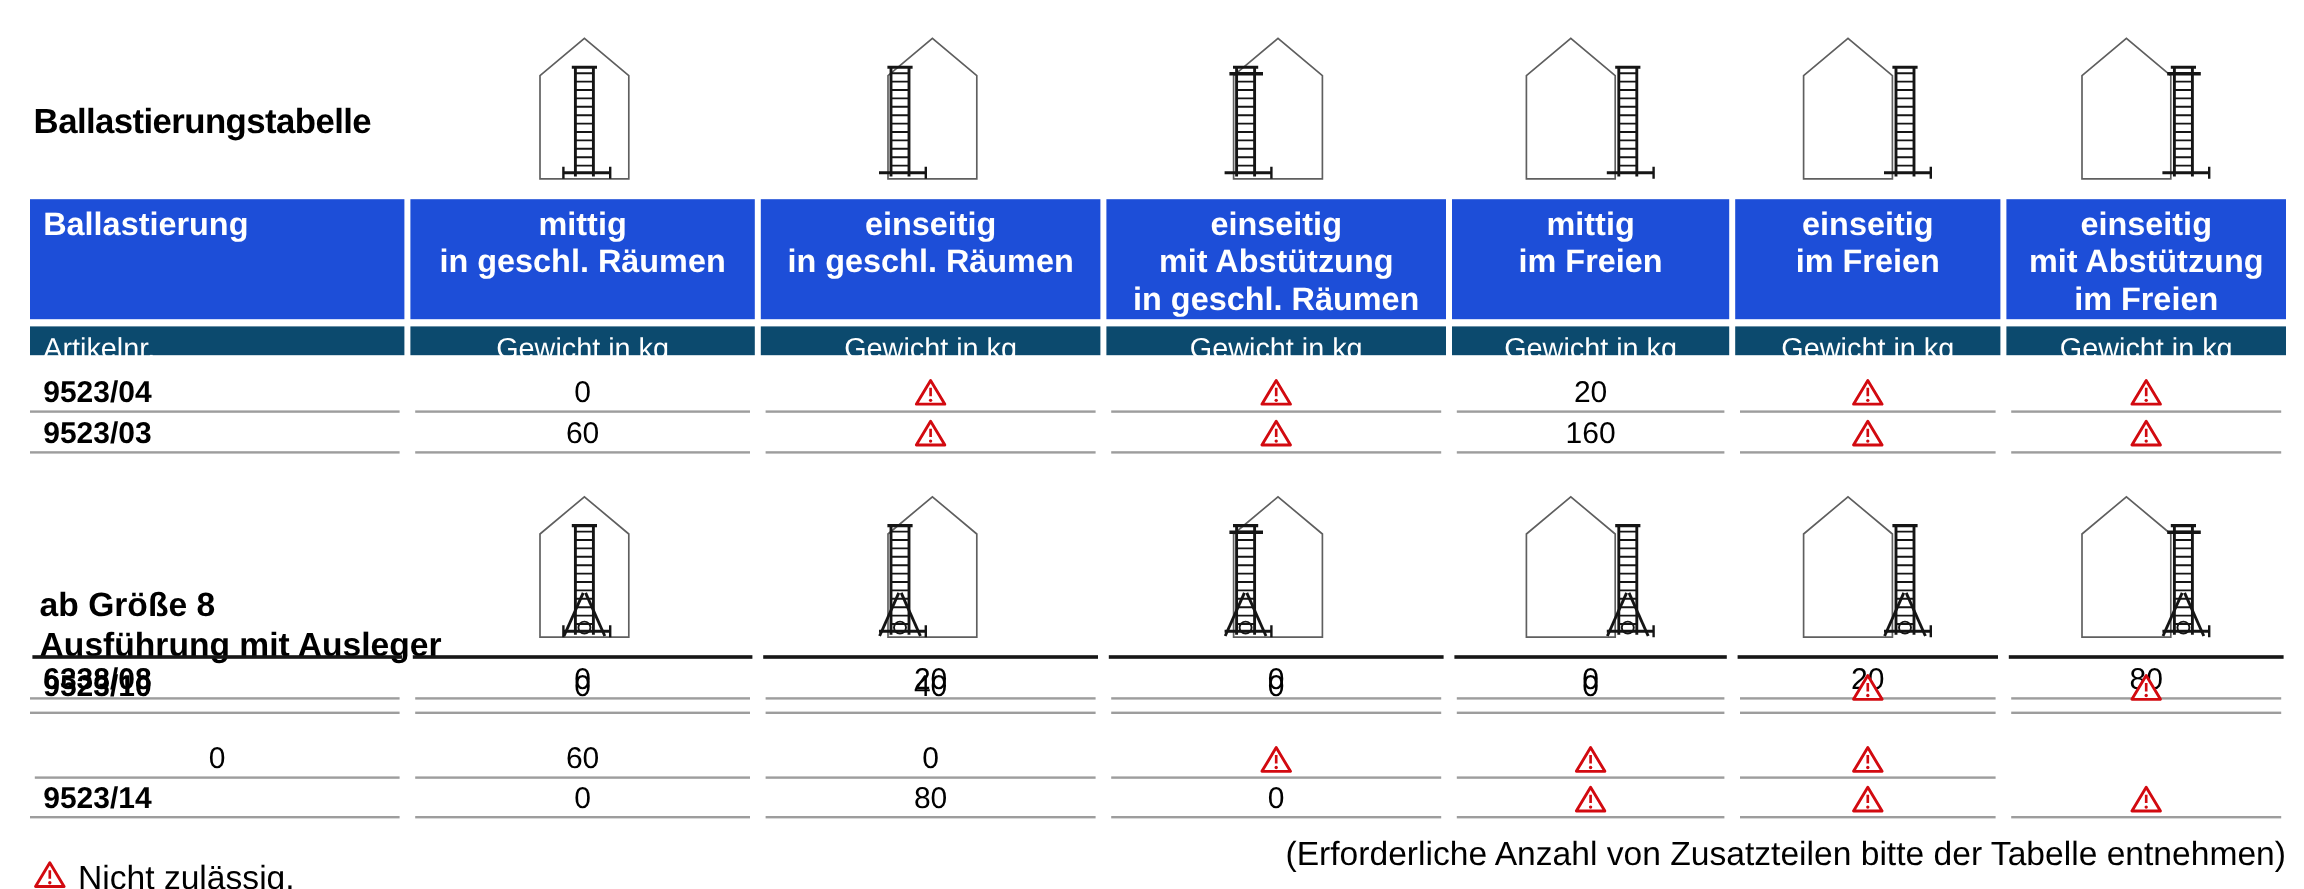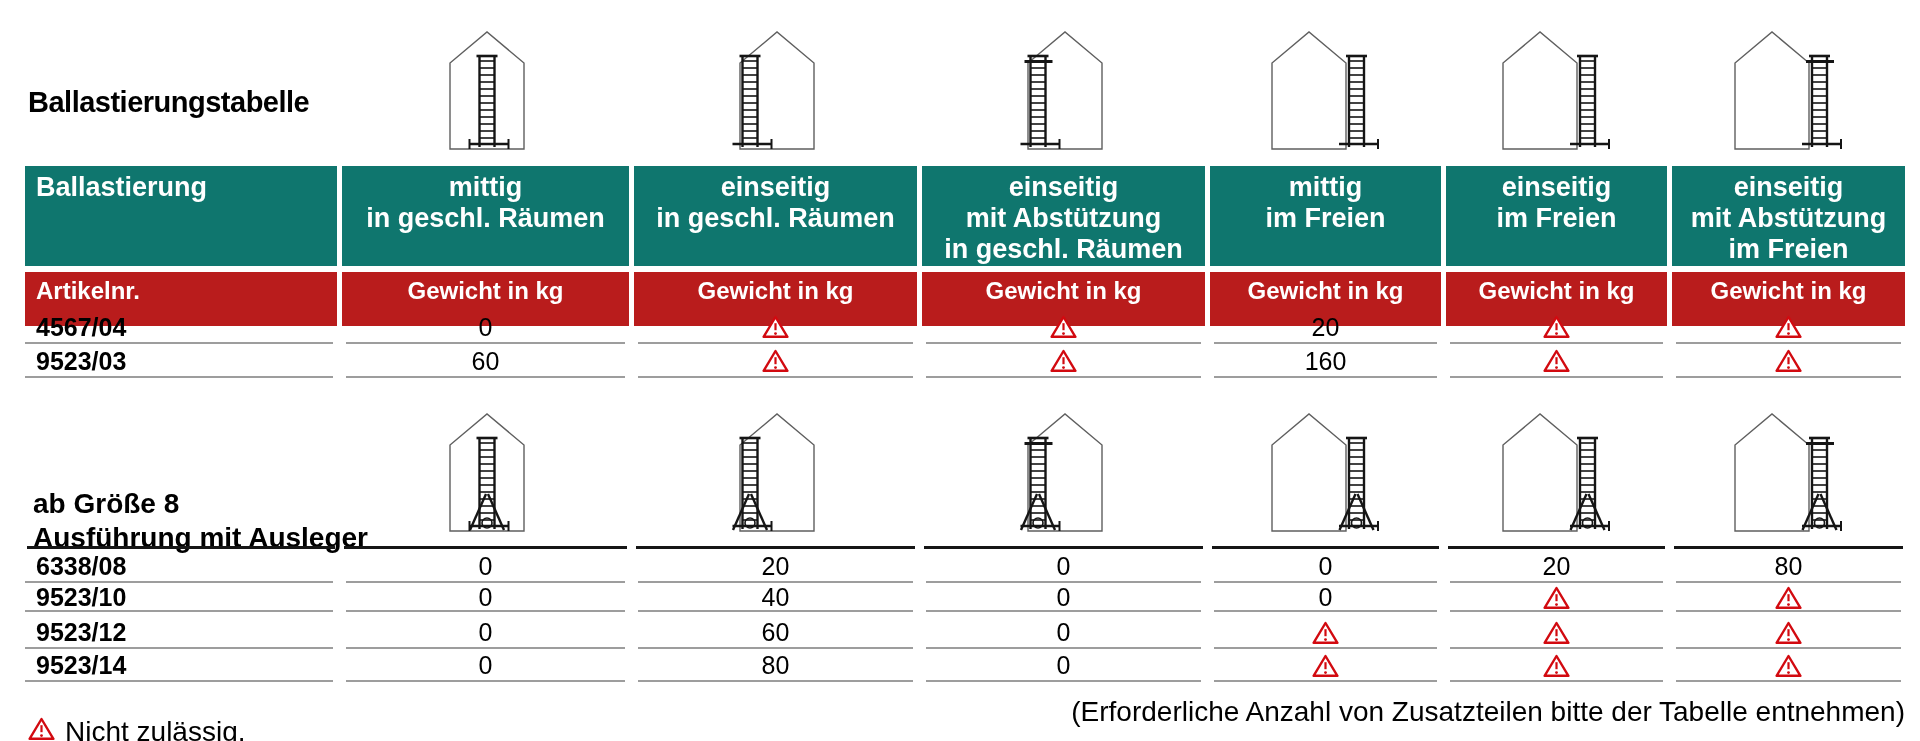--- a/index.html
+++ b/index.html
@@ -13,28 +13,28 @@
     column-gap:5px;
   }
   .title{
     position:absolute;left:28px;top:86px;font-size:29px;font-weight:bold;
     letter-spacing:-0.5px;white-space:nowrap;
   }
   .icons-row{height:128px;align-items:end;}
   .icon-cell{display:flex;justify-content:center;align-items:flex-end;}
   .band1{top:166px;height:100px;}
   .band1 .cell{
-    background:#0f766e;color:#fff;font-weight:bold;font-size:27px;line-height:31px;
+    background:#1d4ed8;color:#fff;font-weight:bold;font-size:27px;line-height:31px;
     text-align:center;padding-top:6px;white-space:pre-line;height:94px;
   }
   .band1 .cell.first{text-align:left;padding-left:11px;}
   .band2{top:272px;height:38px;}
   .band2 .cell{
-    background:#b91c1c;color:#fff;font-weight:bold;font-size:24px;line-height:38px;
-    text-align:center;height:54px;
+    background:#0c4a6e;color:#fff;font-weight:normal;font-size:24px;line-height:38px;
+    text-align:center;height:24px;
   }
   .band2 .cell.first{text-align:left;padding-left:11px;}
   .datarow .cell{
     position:relative;height:100%;font-size:25px;text-align:center;
     display:flex;align-items:center;justify-content:center;
   }
   .datarow .cell::after{
     content:"";position:absolute;left:4px;right:4px;bottom:0;height:2px;background:#9d9d9d;
   }
   .datarow .cell.first{
@@ -222,21 +222,21 @@
       <div class="cell">Gewicht in kg</div>
       <div class="cell">Gewicht in kg</div>
       <div class="cell">Gewicht in kg</div>
       <div class="cell">Gewicht in kg</div>
       <div class="cell">Gewicht in kg</div>
       <div class="cell">Gewicht in kg</div>
     </div>
 
   <div id="rows-section-1">
       <div class="grid datarow" style="top: 310px; height: 34px;">
-        <div class="cell first">4567/04</div>
+        <div class="cell first">9523/04</div>
         <div class="cell">0</div>
         <div class="cell">
           <svg width="27" height="24" viewBox="0 0 27 24" xmlns="http://www.w3.org/2000/svg">
             <path d="M13.5 2 L25.4 21.8 L1.6 21.8 Z" fill="#fff" stroke="#d20a10" stroke-width="2.4" stroke-linejoin="round"></path>
             <line x1="13.5" y1="8.2" x2="13.5" y2="15.2" stroke="#d20a10" stroke-width="2.2"></line>
             <circle cx="13.5" cy="18.6" r="1.4" fill="#d20a10"></circle>
           </svg>
         </div>
         <div class="cell">
           <svg width="27" height="24" viewBox="0 0 27 24" xmlns="http://www.w3.org/2000/svg">
@@ -471,21 +471,21 @@
   <div id="rows-section-2">
       <div class="grid datarow" style="top: 550px; height: 33px;">
         <div class="cell first">6338/08</div>
         <div class="cell">0</div>
         <div class="cell">20</div>
         <div class="cell">0</div>
         <div class="cell">0</div>
         <div class="cell">20</div>
         <div class="cell">80</div>
       </div>
-      <div class="grid datarow" style="top: 583px; height: 27px;">
+      <div class="grid datarow" style="top: 550px; height: 45px;">
         <div class="cell first">9523/10</div>
         <div class="cell">0</div>
         <div class="cell">40</div>
         <div class="cell">0</div>
         <div class="cell">0</div>
         <div class="cell">
           <svg width="27" height="24" viewBox="0 0 27 24" xmlns="http://www.w3.org/2000/svg">
             <path d="M13.5 2 L25.4 21.8 L1.6 21.8 Z" fill="#fff" stroke="#d20a10" stroke-width="2.4" stroke-linejoin="round"></path>
             <line x1="13.5" y1="8.2" x2="13.5" y2="15.2" stroke="#d20a10" stroke-width="2.2"></line>
             <circle cx="13.5" cy="18.6" r="1.4" fill="#d20a10"></circle>
@@ -493,21 +493,20 @@
         </div>
         <div class="cell">
           <svg width="27" height="24" viewBox="0 0 27 24" xmlns="http://www.w3.org/2000/svg">
             <path d="M13.5 2 L25.4 21.8 L1.6 21.8 Z" fill="#fff" stroke="#d20a10" stroke-width="2.4" stroke-linejoin="round"></path>
             <line x1="13.5" y1="8.2" x2="13.5" y2="15.2" stroke="#d20a10" stroke-width="2.2"></line>
             <circle cx="13.5" cy="18.6" r="1.4" fill="#d20a10"></circle>
           </svg>
         </div>
       </div>
       <div class="grid datarow" style="top: 616px; height: 33px;">
-        <div class="cell first">9523/12</div>
         <div class="cell">0</div>
         <div class="cell">60</div>
         <div class="cell">0</div>
         <div class="cell">
           <svg width="27" height="24" viewBox="0 0 27 24" xmlns="http://www.w3.org/2000/svg">
             <path d="M13.5 2 L25.4 21.8 L1.6 21.8 Z" fill="#fff" stroke="#d20a10" stroke-width="2.4" stroke-linejoin="round"></path>
             <line x1="13.5" y1="8.2" x2="13.5" y2="15.2" stroke="#d20a10" stroke-width="2.2"></line>
             <circle cx="13.5" cy="18.6" r="1.4" fill="#d20a10"></circle>
           </svg>
         </div>

